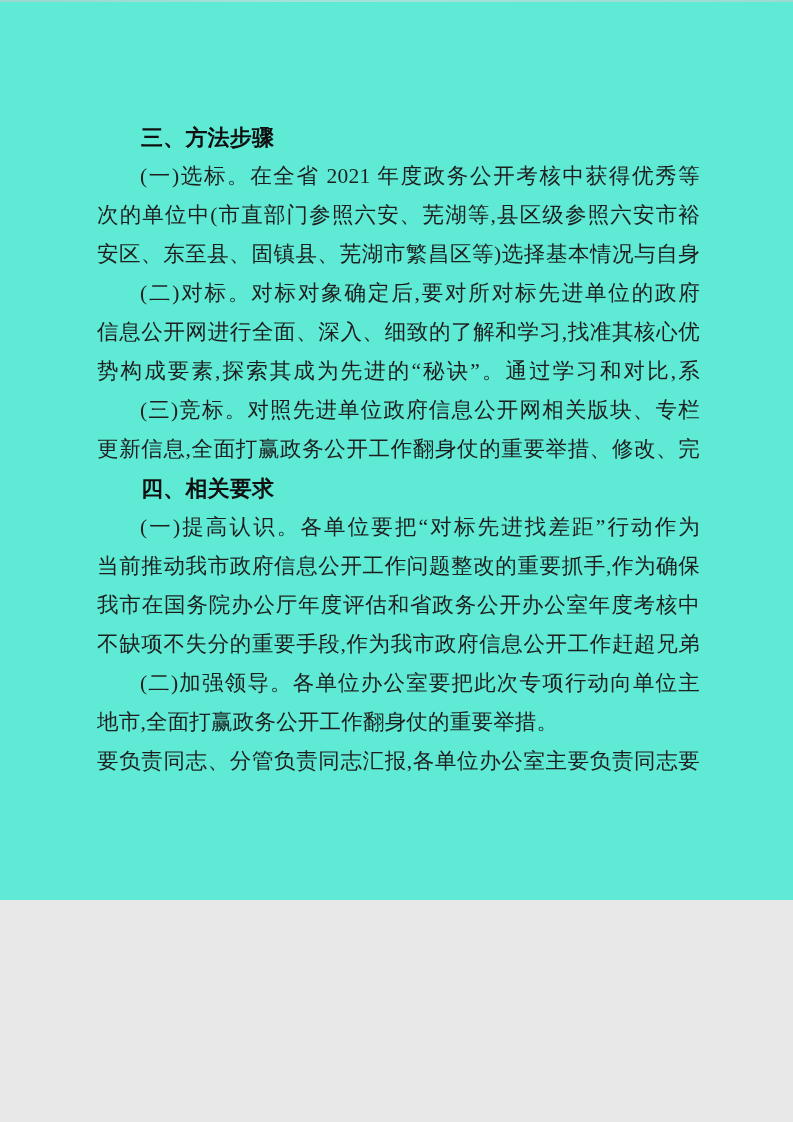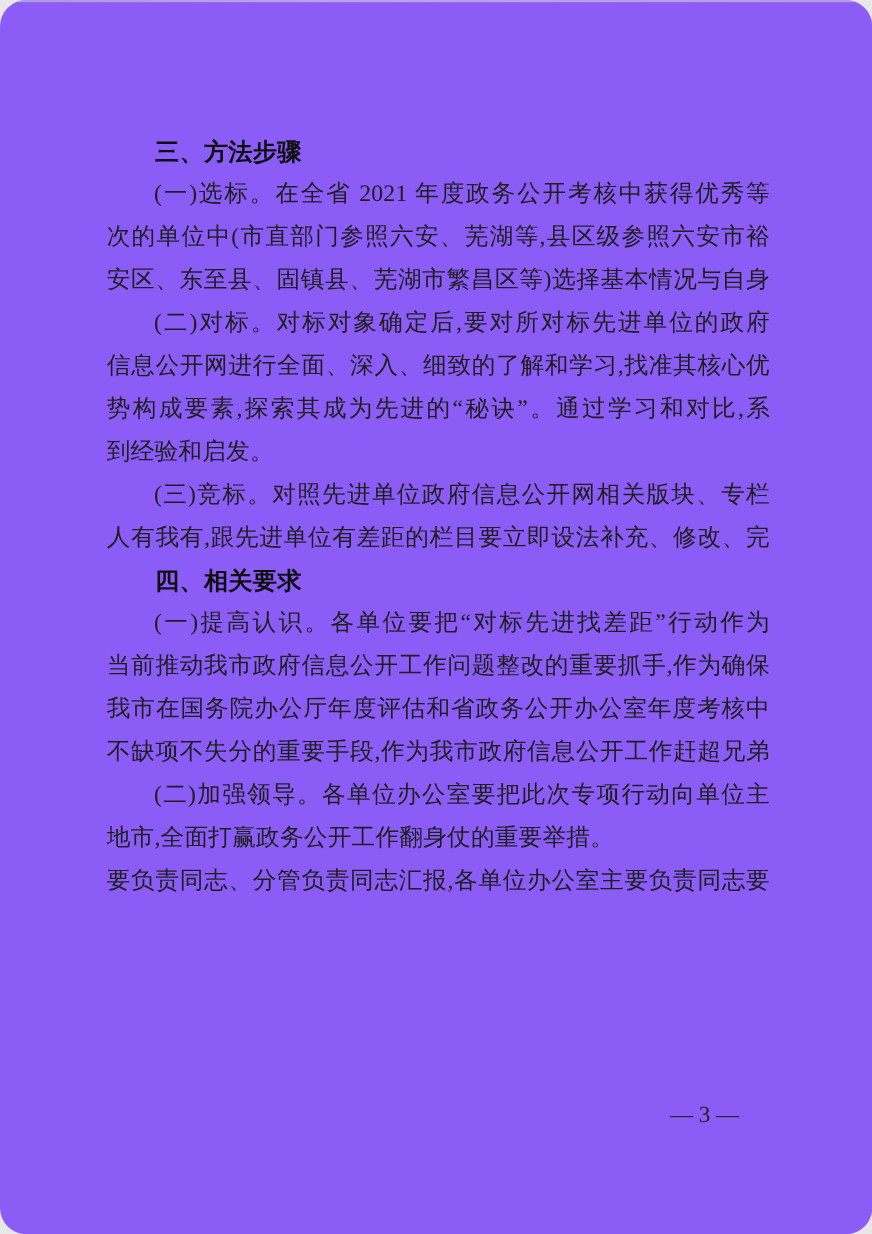--- a/index.html
+++ b/index.html
@@ -3,25 +3,24 @@
 <meta charset="utf-8">
 <style>
   html, body {
     margin: 0;
     padding: 0;
     background: #e8e8e8;
   }
   .page {
     position: relative;
     width: 793px;
-    height: 1122px;
-    background: #8b5cf6;
+    height: 900px;
+    background: #5eead4;
     overflow: hidden;
     font-family: "Liberation Serif", "DejaVu Serif", serif;
-    border-radius: 24px;
   }
   
   .scan-edge {
     position: absolute;
     top: 0; left: 0;
     width: 100%;
     height: 2px;
     background: linear-gradient(to right, #c9c9c9 0%, #dedede 40%, #cfcfcf 100%);
     opacity: 0.55;
   }
@@ -77,23 +76,22 @@
 <div class="page">
   <div class="scan-edge"></div>
   <main class="content" id="doc-content">
       <div class="line heading">三、方法步骤</div>
       <div class="line first">(一)选标。在全省 2021 年度政务公开考核中获得优秀等</div>
       <div class="line">次的单位中(市直部门参照六安、芜湖等,县区级参照六安市裕</div>
       <div class="line">安区、东至县、固镇县、芜湖市繁昌区等)选择基本情况与自身</div>
       <div class="line first">(二)对标。对标对象确定后,要对所对标先进单位的政府</div>
       <div class="line">信息公开网进行全面、深入、细致的了解和学习,找准其核心优</div>
       <div class="line">势构成要素,探索其成为先进的“秘诀”。通过学习和对比,系</div>
-      <div class="line last">到经验和启发。</div>
       <div class="line first">(三)竞标。对照先进单位政府信息公开网相关版块、专栏</div>
-      <div class="line">人有我有,跟先进单位有差距的栏目要立即设法补充、修改、完</div>
+      <div class="line">更新信息,全面打赢政务公开工作翻身仗的重要举措、修改、完</div>
       <div class="line heading">四、相关要求</div>
       <div class="line first">(一)提高认识。各单位要把“对标先进找差距”行动作为</div>
       <div class="line">当前推动我市政府信息公开工作问题整改的重要抓手,作为确保</div>
       <div class="line">我市在国务院办公厅年度评估和省政务公开办公室年度考核中</div>
       <div class="line">不缺项不失分的重要手段,作为我市政府信息公开工作赶超兄弟</div>
       <div class="line first">(二)加强领导。各单位办公室要把此次专项行动向单位主</div>
       <div class="line last">地市,全面打赢政务公开工作翻身仗的重要举措。</div>
       <div class="line">要负责同志、分管负责同志汇报,各单位办公室主要负责同志要</div>
     </main>
   <div class="page-footer">— 3 —</div>

